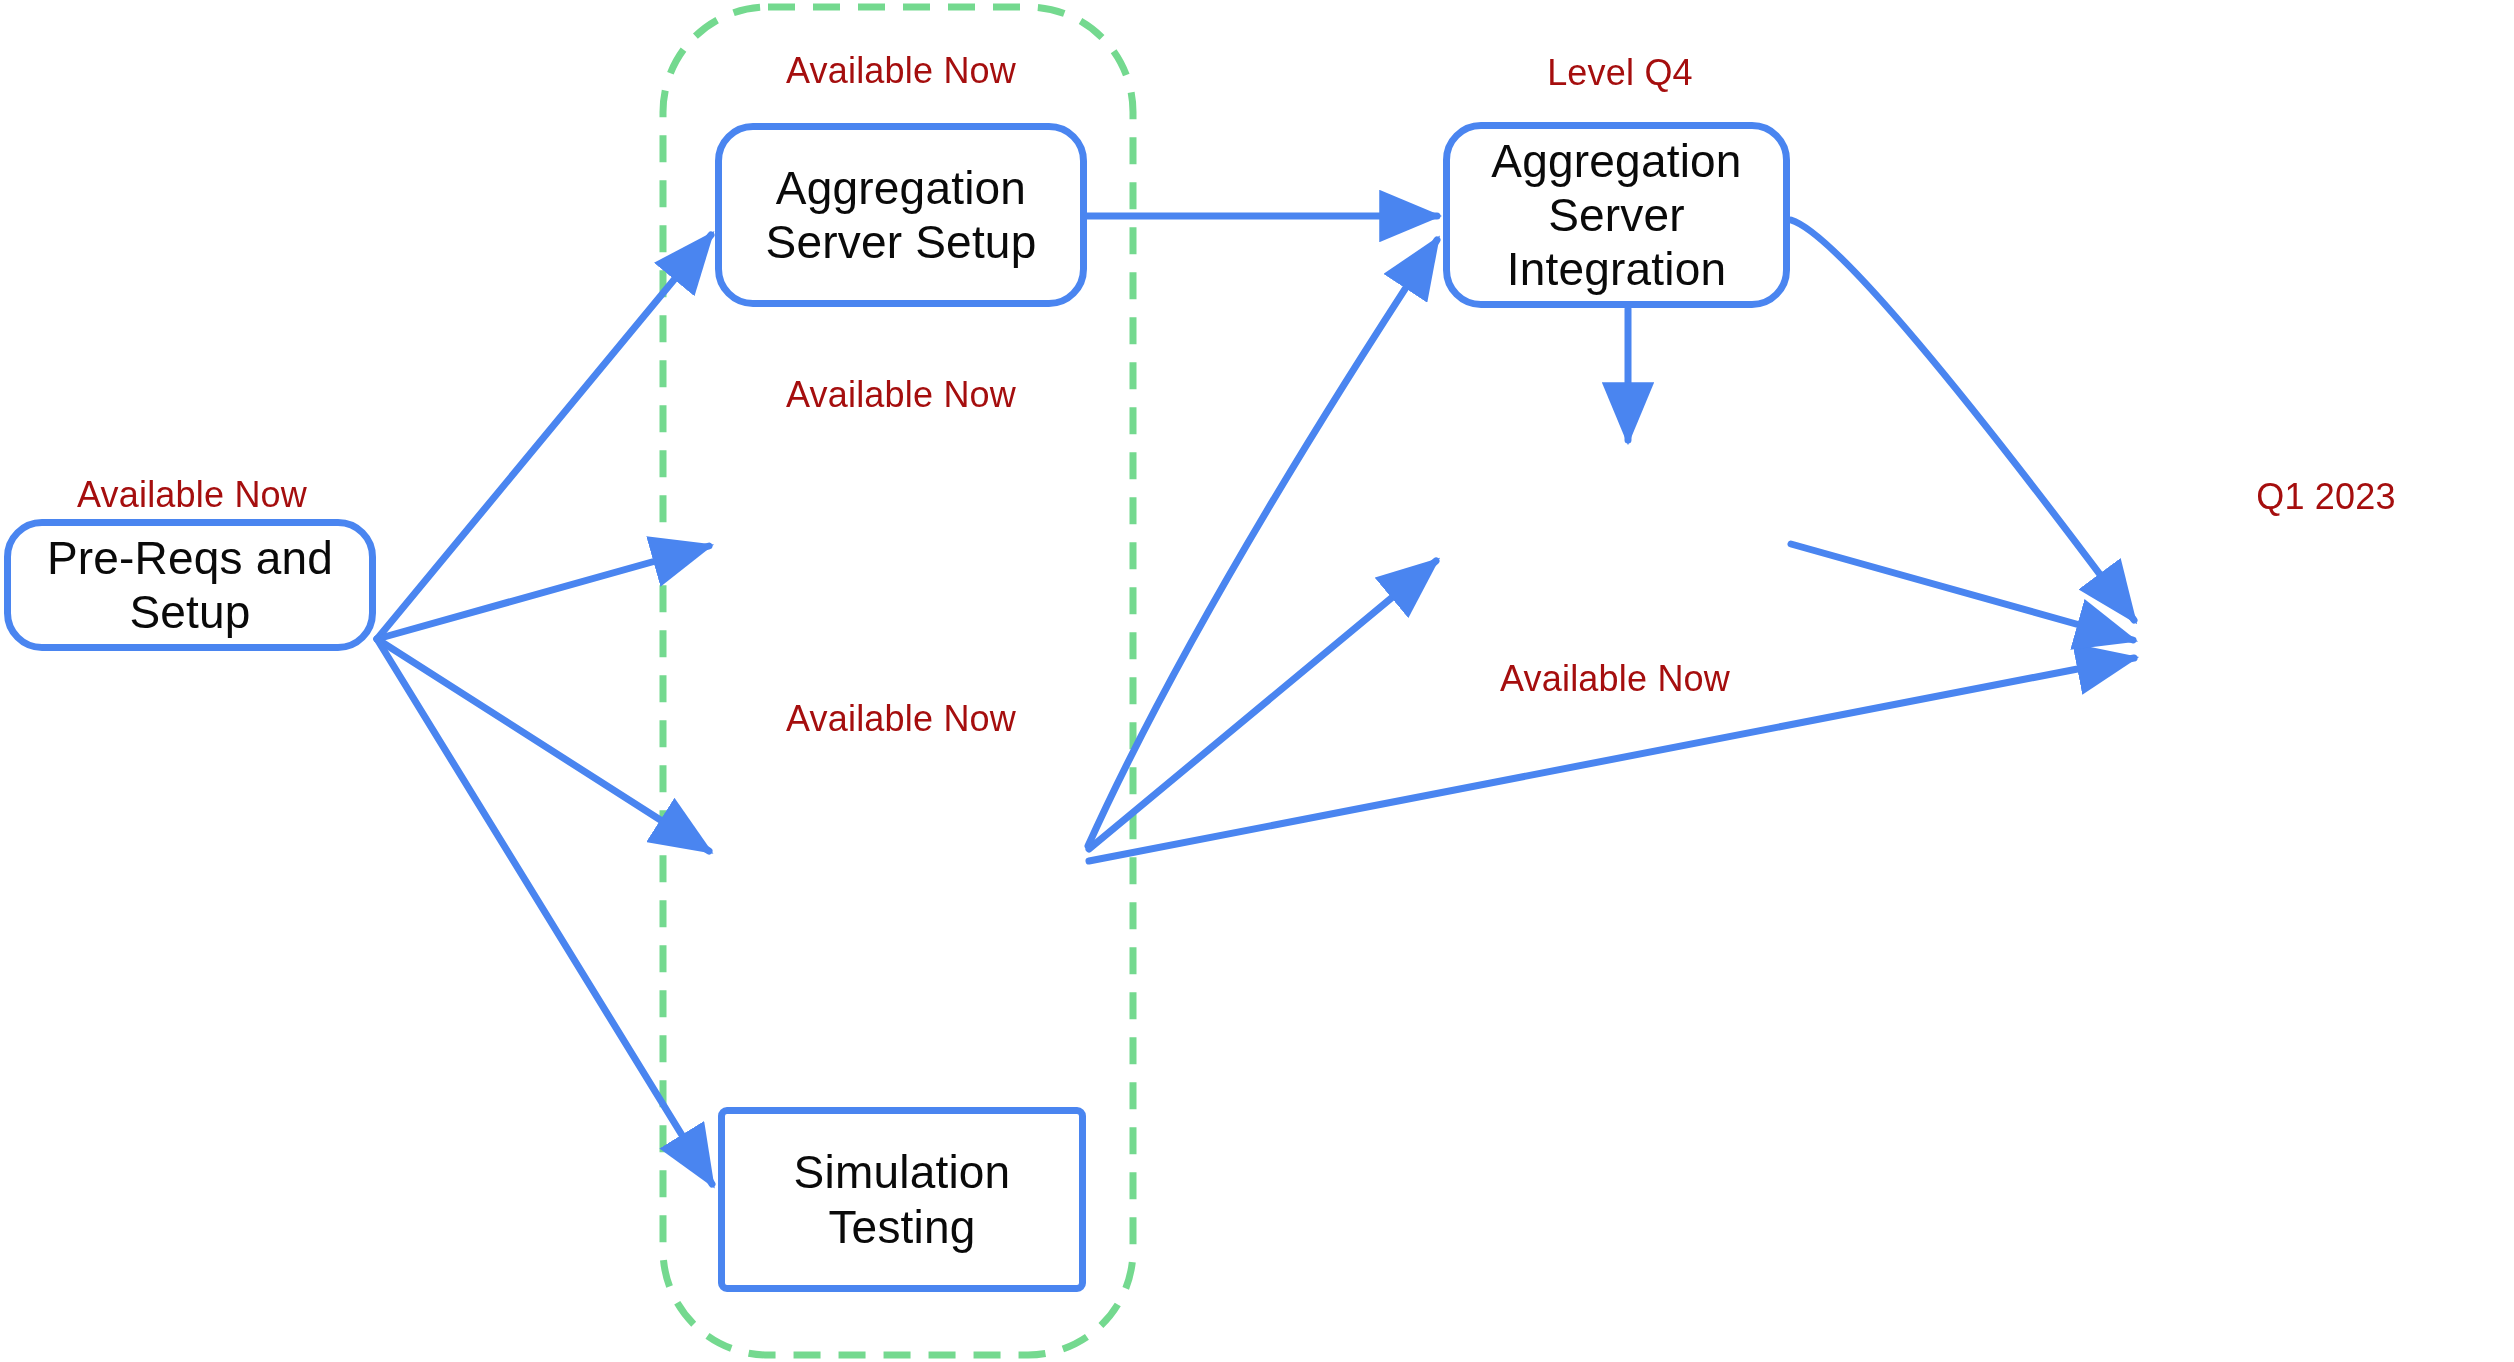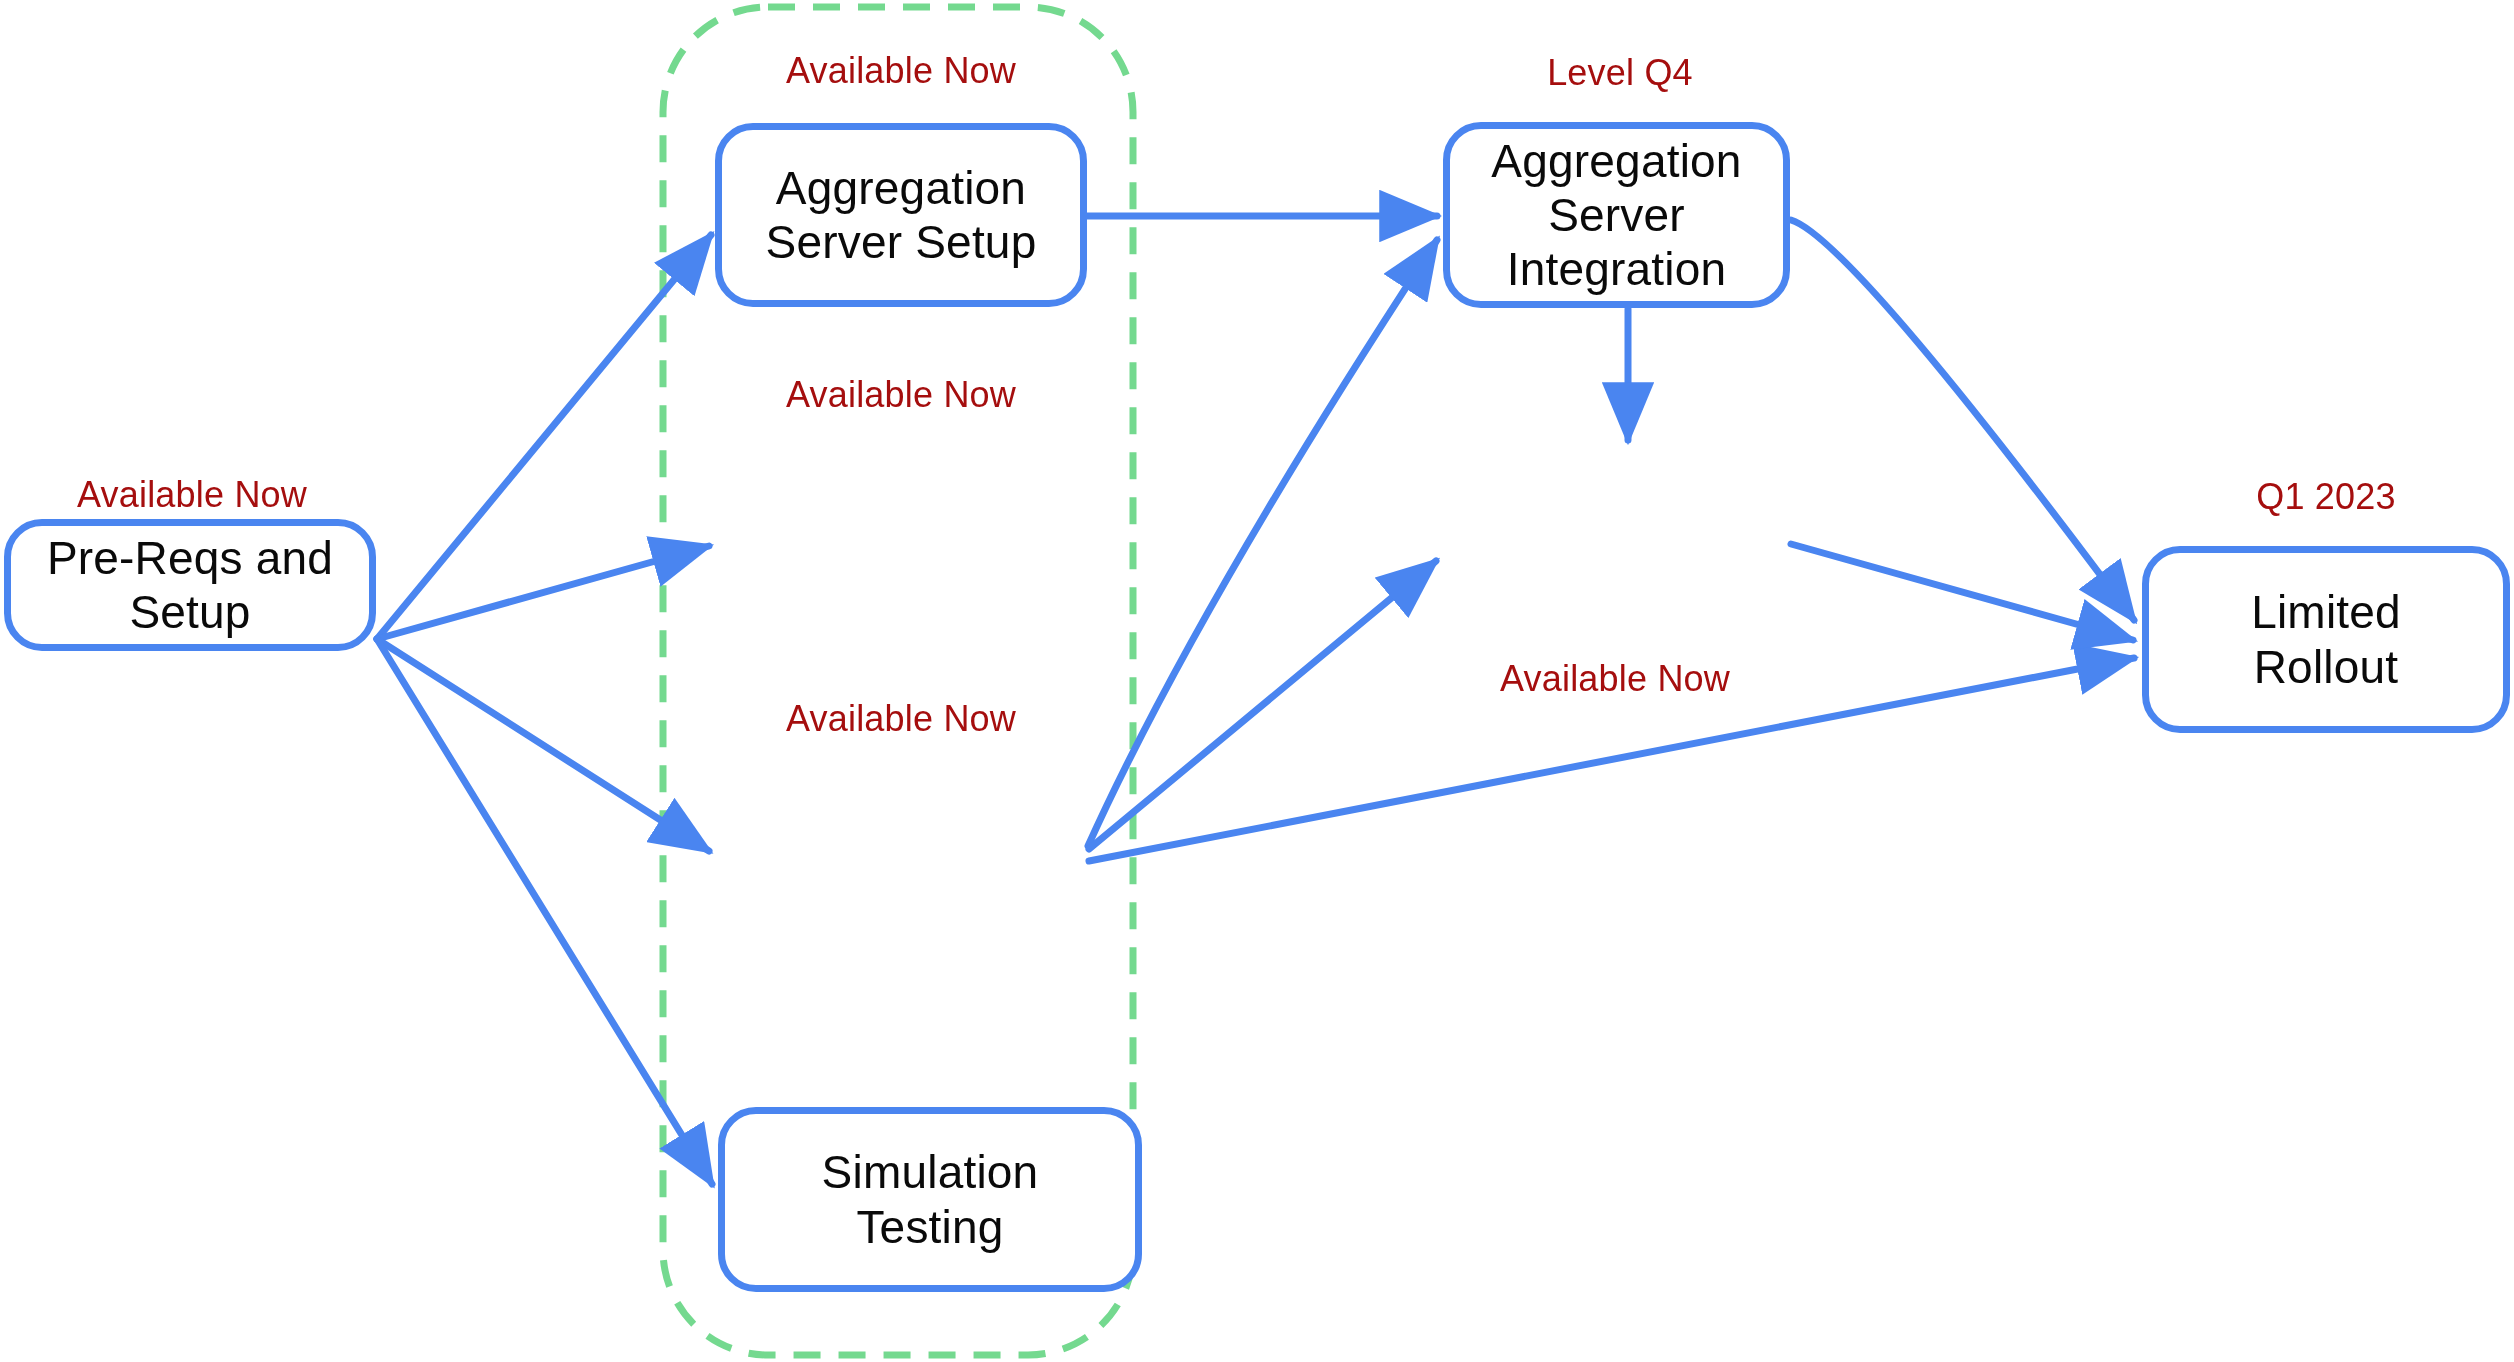--- a/index.html
+++ b/index.html
@@ -63,21 +63,21 @@
     font-size: 36px;
     font-weight: 400;
     color: var(--status-red, #a50e0e);
     letter-spacing: 0.2px;
   }
   
   .n0 { left: 4px;    top: 519px;  width: 372px; height: 132px; }
   .n1 { left: 715px;  top: 123px;  width: 372px; height: 184px; }
   .n2 { left: 715px;  top: 447px;  width: 372px; height: 184px; }
   .n3 { left: 715px;  top: 768px;  width: 372px; height: 185px; }
-  .n4 { left: 718px;  top: 1107px; width: 424px; height: 185px; }
+  .n4 { left: 718px;  top: 1107px; width: 368px; height: 185px; border-radius: 9px; }
   .n5 { left: 1443px; top: 122px;  width: 347px; height: 186px; }
   .n6 { left: 1442px; top: 448px;  width: 346px; height: 187px; }
   .n7 { left: 2142px; top: 546px;  width: 368px; height: 187px; }
   
   .s0 { left: -68px;  top: 474px; }
   .s1 { left: 641px;  top: 50px; }
   .s2 { left: 641px;  top: 374px; }
   .s3 { left: 641px;  top: 698px; }
   .s4 { left: 641px;  top: 1038px; }
   .s5 { left: 1360px; top: 52px; }
@@ -113,22 +113,20 @@
 
   <div class="node n0">Pre-Reqs and
 Setup</div>
   <div class="node n1">Aggregation
 Server Setup</div>
   <div class="node n4">Simulation
 Testing</div>
   <div class="node n5">Aggregation
 Server
 Integration</div>
-  <div class="node n7">Limited
-Rollout</div>
 
   <div class="status s0">Available Now</div>
   <div class="status s1">Available Now</div>
   <div class="status s2">Available Now</div>
   <div class="status s3">Available Now</div>
   <div class="status s5">Level Q4</div>
   <div class="status s6">Available Now</div>
   <div class="status s7">Q1 2023</div>
 
 </div>

